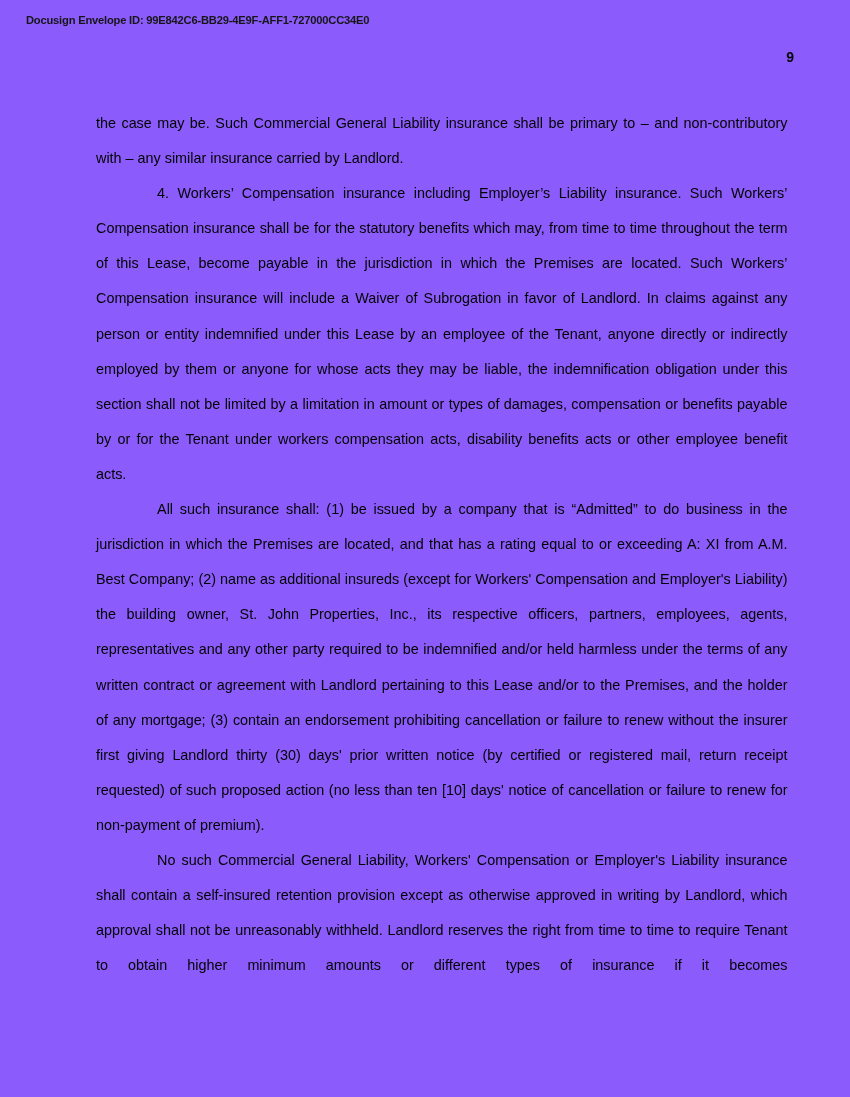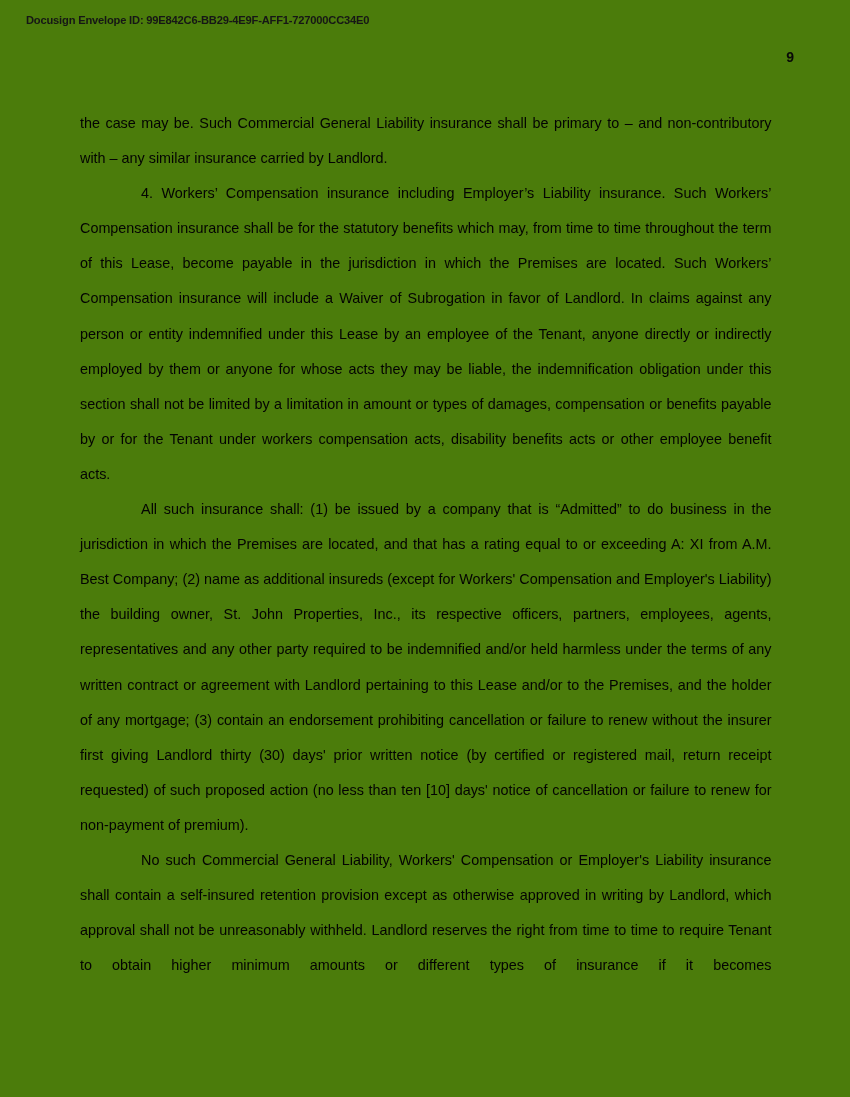--- a/index.html
+++ b/index.html
@@ -13,21 +13,21 @@
     height: 1097px;
     position: relative;
     font-family: "Liberation Sans", sans-serif;
     color: #000000;
     overflow: hidden;
   }
 
   .page {
     position: absolute;
     inset: 0;
-    background: #4d7c0f;
+    background: #8b5cf6;
   }
 
   
   .envelope-stamp {
     position: absolute;
     left: 26px;
     top: 14px;
     font-family: "Liberation Sans", sans-serif;
     font-size: 11.5px;
     font-weight: 700;
@@ -46,21 +46,21 @@
     width: 794px;
     text-align: right;
     font-size: 14px;
     font-weight: 700;
     color: #0d0d0d;
   }
 
   
   .body-block {
     position: absolute;
-    left: 80px;
+    left: 96px;
     top: 106px;
     width: 702px;
   }
 
   .para {
     margin: 0;
     text-align: justify;
     text-justify: inter-word;
     font-size: 14.6px;
     line-height: 35.1px;

